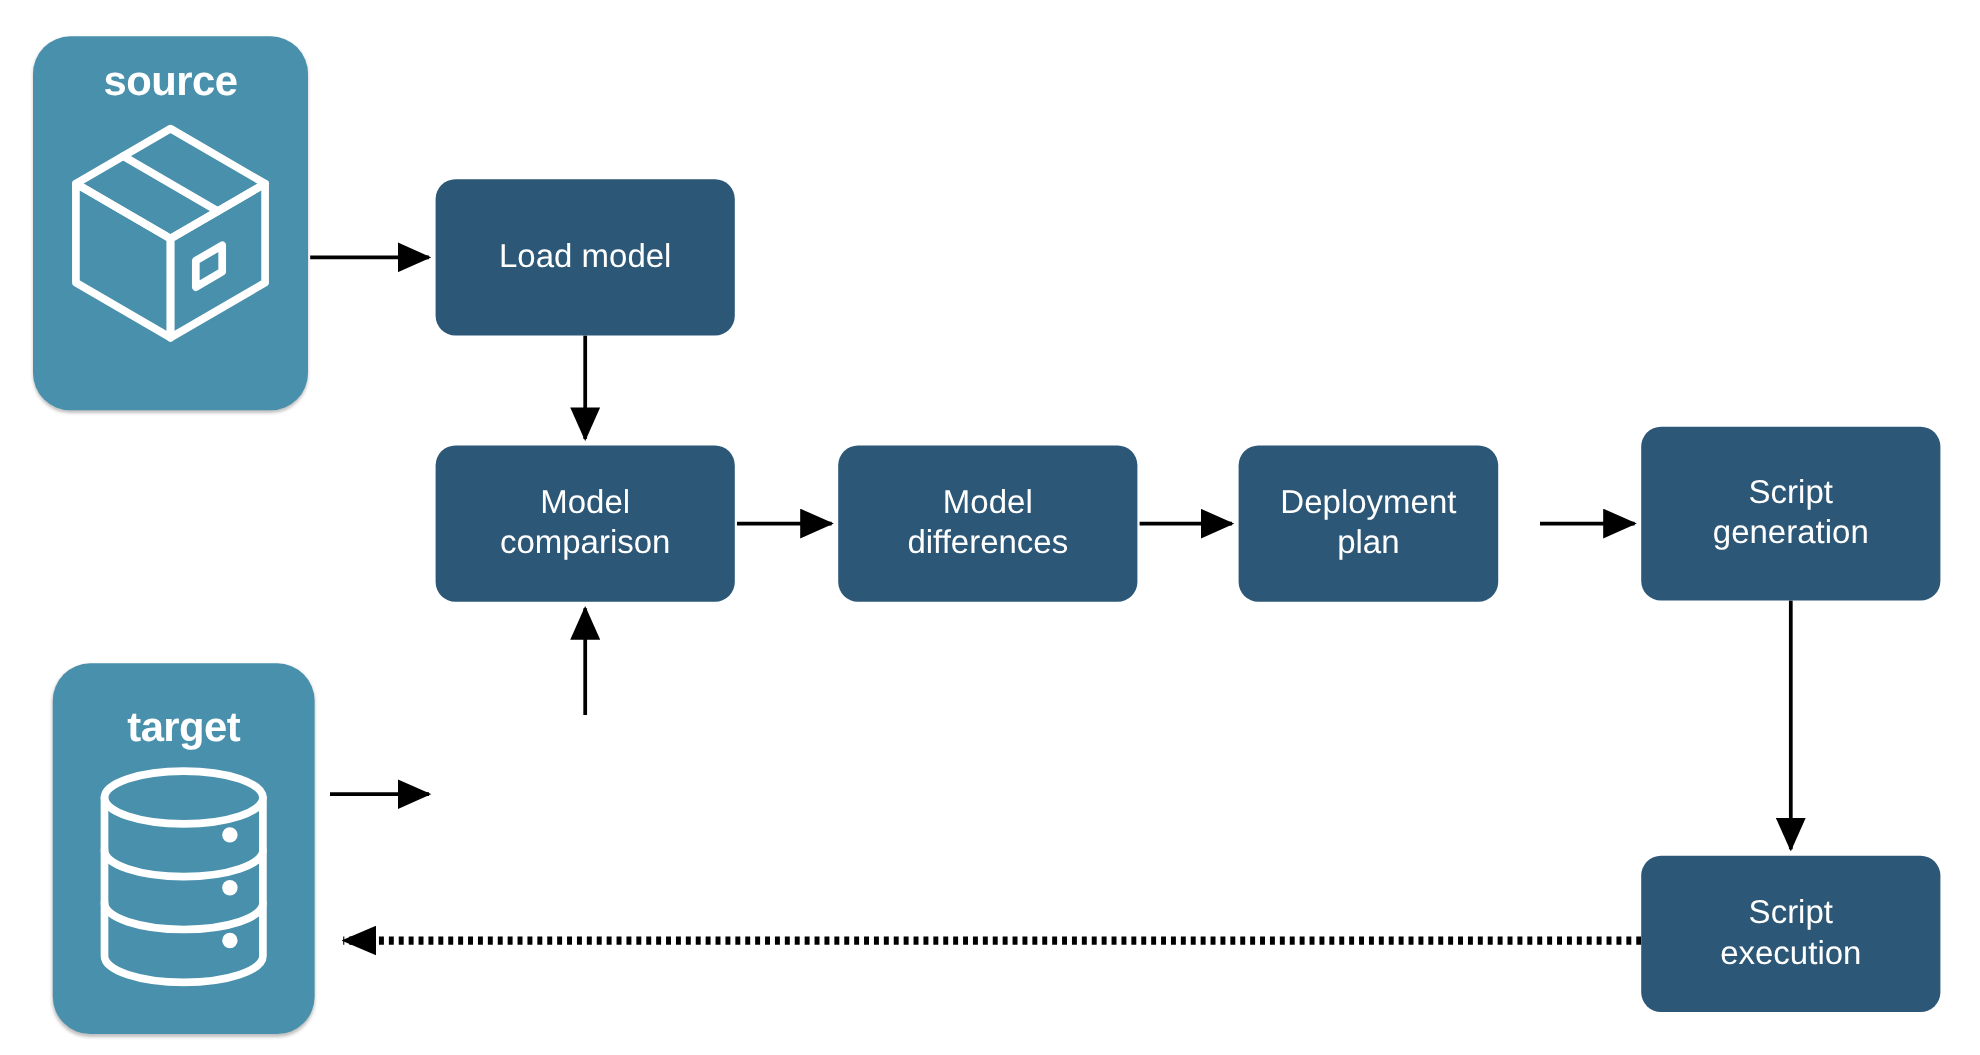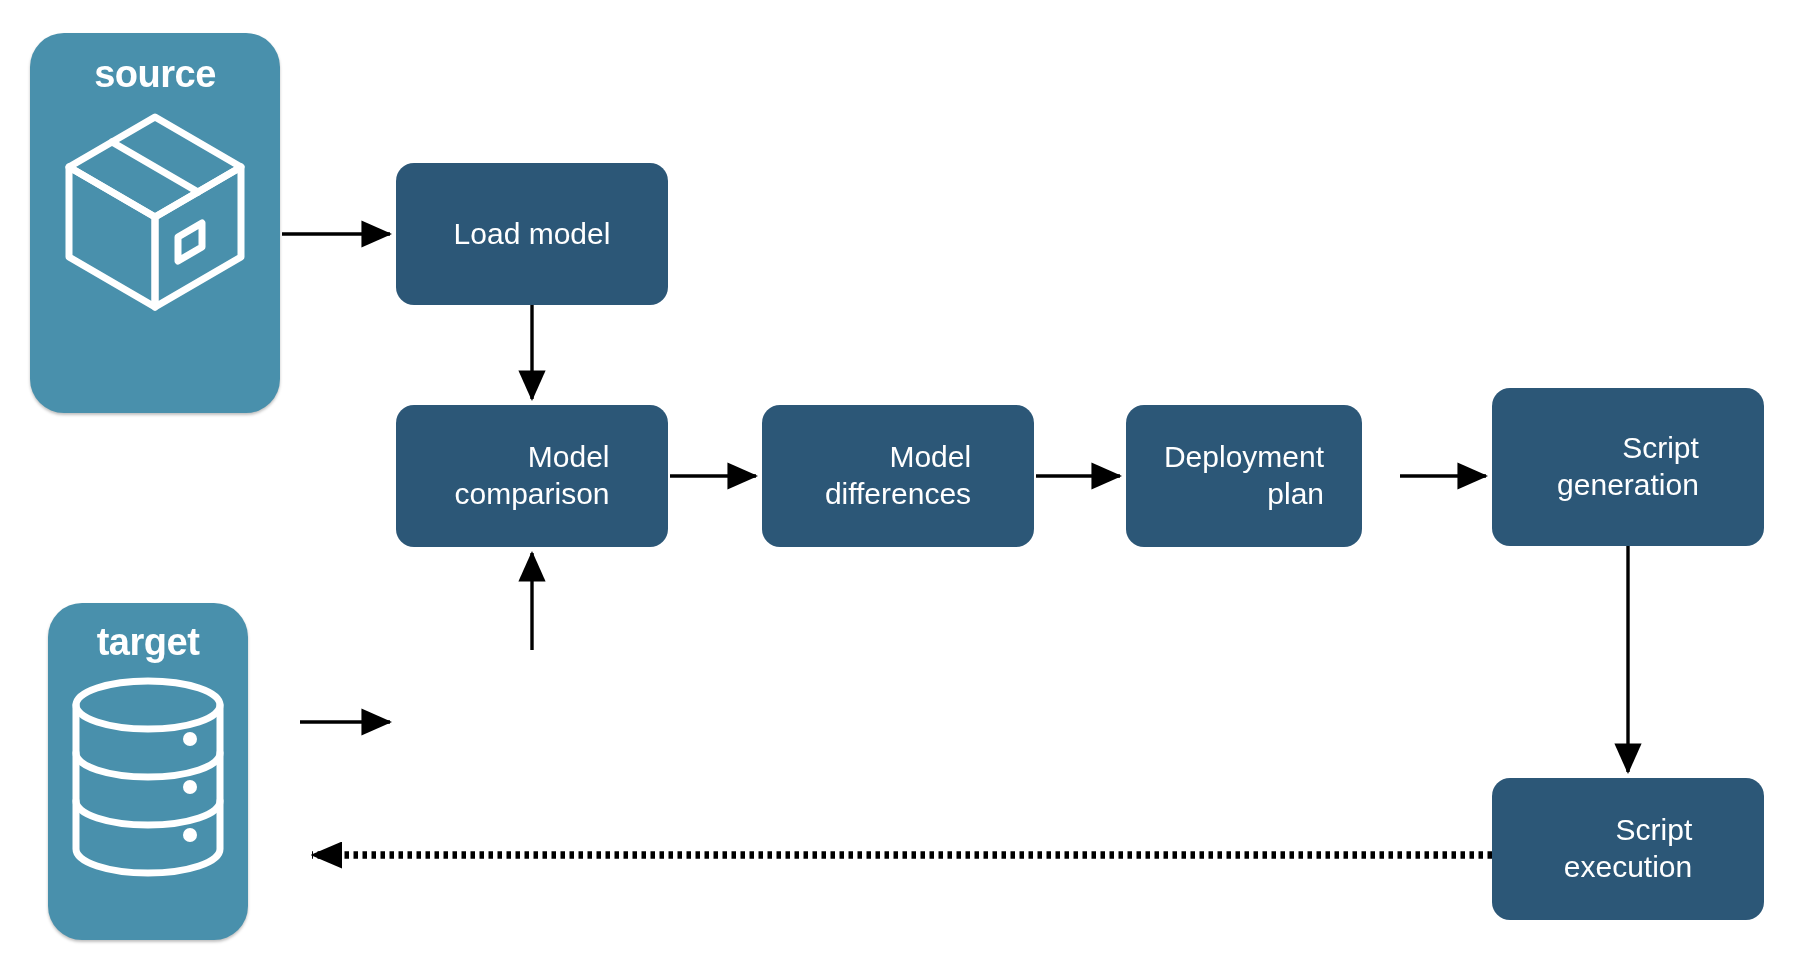--- a/index.html
+++ b/index.html
@@ -49,21 +49,20 @@
     justify-content: center;
     text-align: center;
     font-size: 30px;
     line-height: 1.22;
     box-sizing: border-box;
     padding: 4px 8px;
   }
   .pbox span {
     display: block;
     white-space: pre-line;
-    text-align: right;
   }
   #edges {
     position: absolute;
     left: 0;
     top: 0;
     width: 1800px;
     height: 959px;
     pointer-events: none;
   }
 </style>
@@ -94,41 +93,41 @@
 
     <line x1="1628" y1="546" x2="1628" y2="772" stroke="#000000" stroke-width="3.4" marker-end="url(#arrowhead)"></line>
 
     <line x1="300" y1="722" x2="390" y2="722" stroke="#000000" stroke-width="3.4" marker-end="url(#arrowhead)"></line>
 
     <line x1="532" y1="650" x2="532" y2="553" stroke="#000000" stroke-width="3.4" marker-end="url(#arrowhead)"></line>
 
     <line x1="1492" y1="855" x2="312" y2="855" stroke="#000000" stroke-width="7.5" stroke-dasharray="4.5 4.5" marker-end="url(#arrowhead-fat)"></line>
   </svg>
 
-  <div class="endpoint" style="left:30px; top:33px; width:250px; height:380px; padding-top:22px;">
+  <div class="endpoint" style="left:30px; top:33px; width:250px; height:340px; padding-top:22px;">
     <div class="endpoint-label">source</div>
     <div class="endpoint-icon" style="margin-top:14px;">
       <svg width="190" height="210" viewBox="0 0 190 210">
         <g fill="none" stroke="#ffffff" stroke-width="7" stroke-linejoin="round" stroke-linecap="round">
 
           <path d="M95 10 L181 60 L95 110 L9 60 Z"></path>
 
           <path d="M9 60 L9 150 L95 200 L95 110 Z"></path>
 
           <path d="M181 60 L181 150 L95 200 L95 110 Z"></path>
 
           <path d="M52 35 L138 85"></path>
 
           <path d="M118 130 L142 116 L142 140 L118 154 Z"></path>
         </g>
       </svg>
     </div>
   </div>
 
-  <div class="endpoint" style="left:48px; top:603px; width:200px; height:337px; padding-top:20px;">
+  <div class="endpoint" style="left:48px; top:603px; width:238px; height:337px; padding-top:40px;">
     <div class="endpoint-label">target</div>
     <div class="endpoint-icon" style="margin-top:16px;">
       <svg width="160" height="200" viewBox="0 0 160 200">
         <g fill="none" stroke="#ffffff" stroke-width="7" stroke-linejoin="round" stroke-linecap="round">
 
           <path d="M8 28 L8 172 A72 24 0 0 0 152 172 L152 28"></path>
 
           <ellipse cx="80" cy="28" rx="72" ry="24"></ellipse>
 
           <path d="M8 76 A72 24 0 0 0 152 76"></path>

